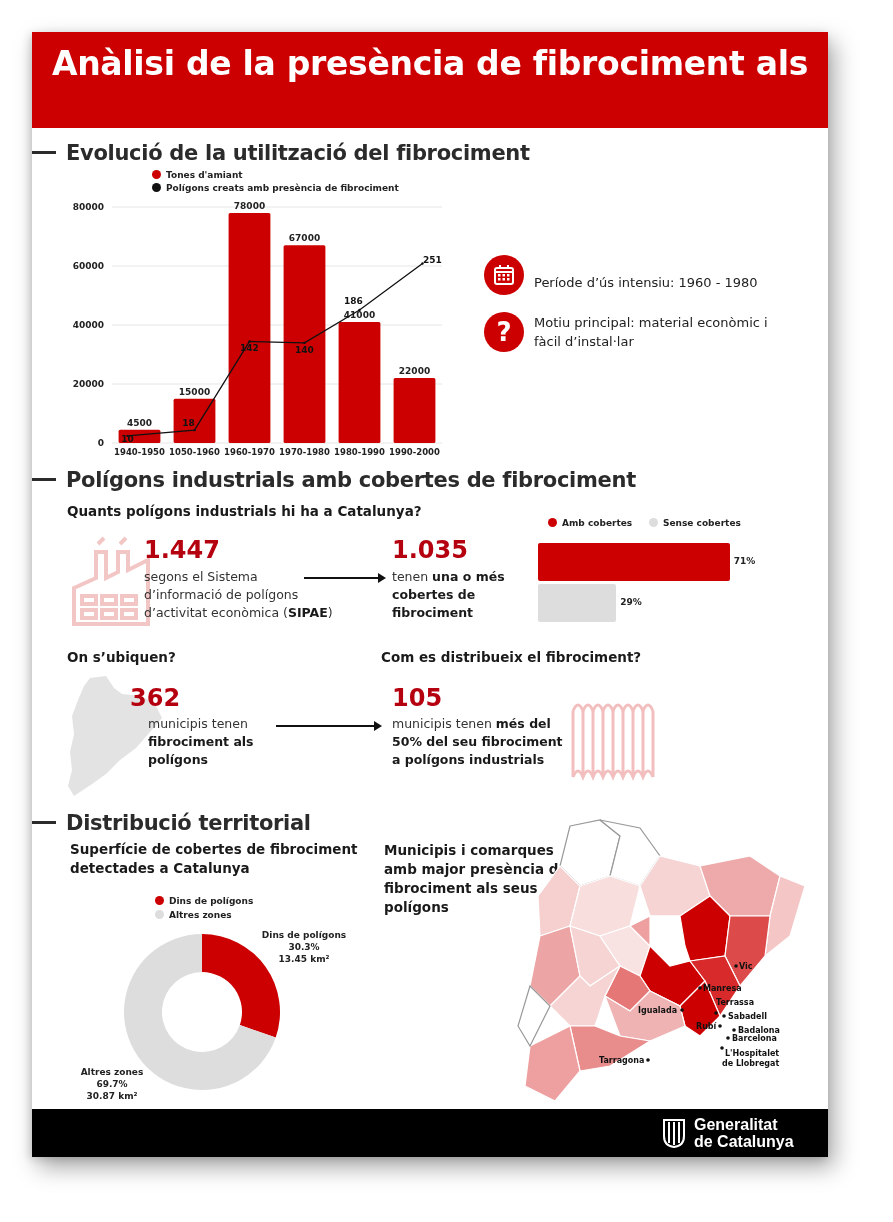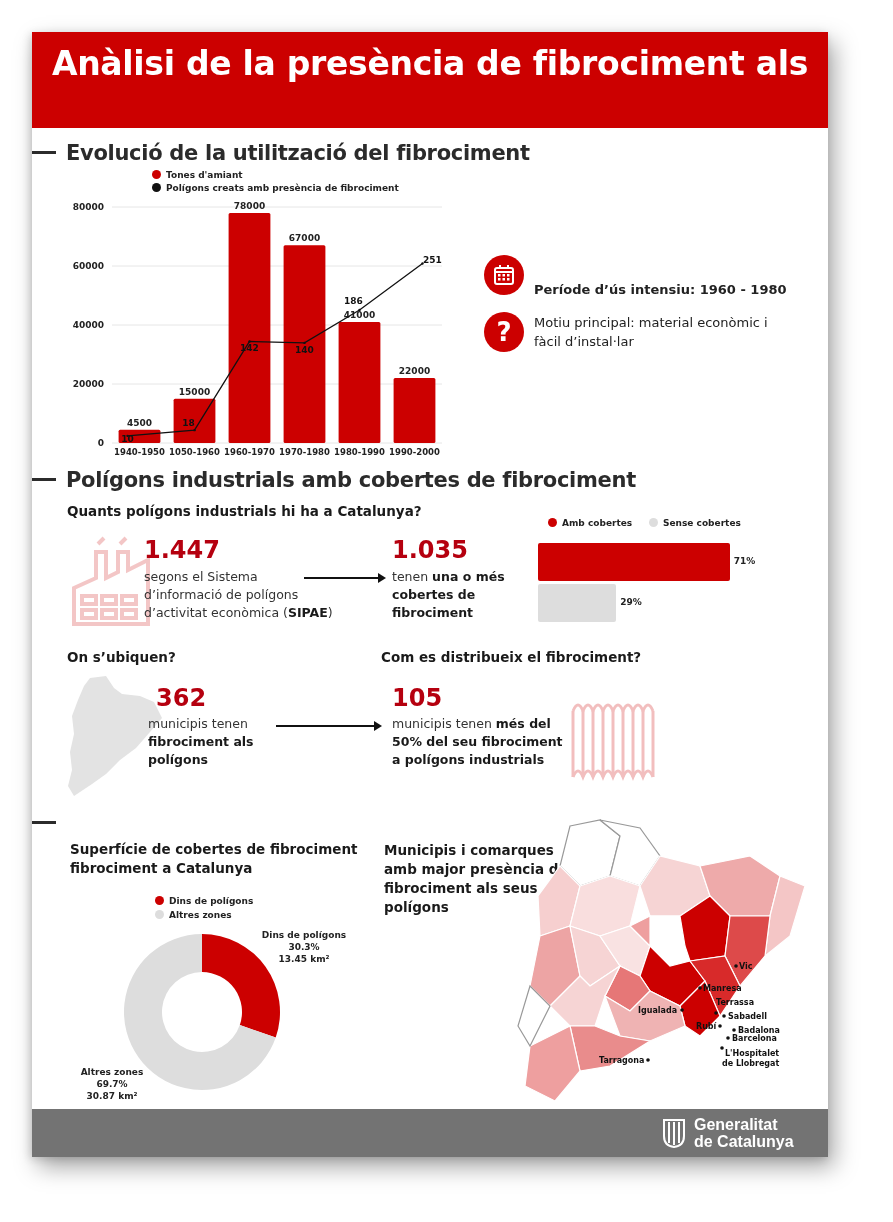--- a/index.html
+++ b/index.html
@@ -14,21 +14,21 @@
   .dot{display:inline-block;width:9px;height:9px;border-radius:50%;vertical-align:middle;margin-right:5px;margin-top:-2px;}
   .info-row{position:absolute;display:flex;align-items:flex-start;}
   .info-icon{width:40px;height:40px;border-radius:50%;background:#cc0000;display:flex;align-items:center;justify-content:center;flex:none;}
   .info-text{font-size:13px;color:#222;margin-left:10px;line-height:19px;}
   .subhead{position:absolute;font-weight:bold;font-size:13.5px;color:#1a1a1a;line-height:19px;}
   .bignum{position:absolute;font-weight:bold;font-size:24px;color:#b5000f;}
   .bodytxt{position:absolute;font-size:12.5px;color:#333;line-height:18px;}
   .bodytxt b{color:#1a1a1a;}
   .arrow{position:absolute;height:2px;background:#111;}
   .arrow::after{content:"";position:absolute;right:-2px;top:-4px;border-left:8px solid #111;border-top:5px solid transparent;border-bottom:5px solid transparent;}
-  .footer{position:absolute;left:0;top:1077px;width:796px;height:48px;background:#737373;}
+  .footer{position:absolute;left:0;top:1077px;width:796px;height:48px;background:#000000;}
   .pct-bar{position:absolute;left:506px;}
   .pct-label{position:absolute;font-size:9px;font-weight:bold;color:#222;}
   svg text{font-family:"DejaVu Sans",sans-serif;}
 </style>
 </head>
 <body>
 
 <div class="page">
 
   <div class="header">
@@ -102,21 +102,21 @@
         <g fill="#fff">
             <rect x="6" y="11" width="2.5" height="2.5"></rect>
             <rect x="10.5" y="11" width="2.5" height="2.5"></rect>
             <rect x="15" y="11" width="2.5" height="2.5"></rect>
             <rect x="6" y="15" width="2.5" height="2.5"></rect>
             <rect x="10.5" y="15" width="2.5" height="2.5"></rect>
             <rect x="15" y="15" width="2.5" height="2.5"></rect>
           </g>
       </svg>
     </div>
-    <div class="info-text" style="margin-top:25px;font-weight:bold;">Període d’ús intensiu: 1960 - 1980</div>
+    <div class="info-text" style="margin-top:18px;">Període d’ús intensiu: 1960 - 1980</div>
   </div>
 
   <div class="info-row" style="left:452px;top:280px;">
     <div class="info-icon">
       <span style="color:#fff;font-weight:bold;font-size:26px;line-height:26px;font-family:'DejaVu Sans',sans-serif;">?</span>
     </div>
     <div class="info-text" style="margin-top:1px;">
       <div>Motiu principal: material econòmic i</div>
       <div>fàcil d’instal·lar</div>
     </div>
@@ -171,21 +171,21 @@
       <div class="pct-label" style="left: 588.3px; top: 565px;">29%</div>
     </div>
 
   <div class="subhead" style="left:35px;top:616px;">On s’ubiquen?</div>
   <div class="subhead" style="left:349px;top:616px;">Com es distribueix el fibrociment?</div>
 
   <svg class="abs" style="left:30px;top:640px;" width="110" height="130" viewBox="0 0 110 130">
     <path d="M28 6 L44 4 L52 16 L60 22 L78 24 L92 30 L100 46 L88 60 L74 76 L58 88 L44 102 L30 112 L12 124 L6 114 L10 98 L8 80 L12 62 L10 44 L16 28 L22 14 Z" fill="#e3e3e3"></path>
   </svg>
 
-  <div class="bignum" style="left:124px;top:652px;">362</div>
+  <div class="bignum" style="left:98px;top:652px;">362</div>
   <div class="bodytxt" style="left:116px;top:683px;">
     <div>municipis tenen</div>
     <div><b>fibrociment als</b></div>
     <div><b>polígons</b></div>
   </div>
 
   <div class="arrow" style="left:244px;top:693px;width:104px;"></div>
 
   <svg class="abs" style="left:535px;top:665px;opacity:0.25;" width="90" height="90" viewBox="0 0 90 90">
     <g fill="none" stroke="#cc0000" stroke-width="3">
@@ -204,26 +204,26 @@
   </svg>
 
   <div class="bignum" style="left:360px;top:652px;">105</div>
   <div class="bodytxt" style="left:360px;top:683px;">
     <div><span>municipis tenen </span><b>més del</b></div>
     <div><b>50% del seu fibrociment</b></div>
     <div><b>a polígons industrials</b></div>
   </div>
 
   <div class="section-title" style="top:779px;">
-    <span class="dash"></span>
+    <span class="dash"></span><span>Distribució territorial</span>
   </div>
 
   <div class="subhead" style="left:38px;top:808px;">
     <div>Superfície de cobertes de fibrociment</div>
-    <div>fibrociment a Catalunya</div>
+    <div>detectades a Catalunya</div>
   </div>
 
   <div class="legend-item" style="left:123px;top:864px;">
     <span class="dot" style="background:#cc0000"></span><span>Dins de polígons</span>
   </div>
   <div class="legend-item" style="left:123px;top:878px;">
     <span class="dot" style="background:#dddddd"></span><span>Altres zones</span>
   </div>
 
   <svg id="donut" class="abs" style="left:80px;top:890px;" width="180" height="180">

